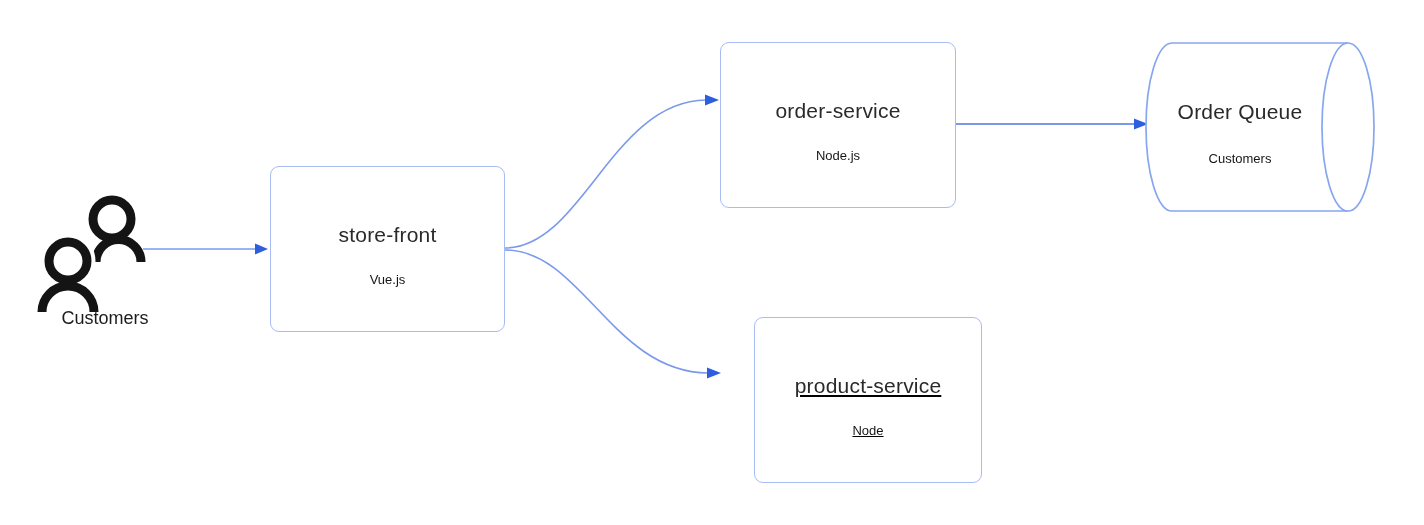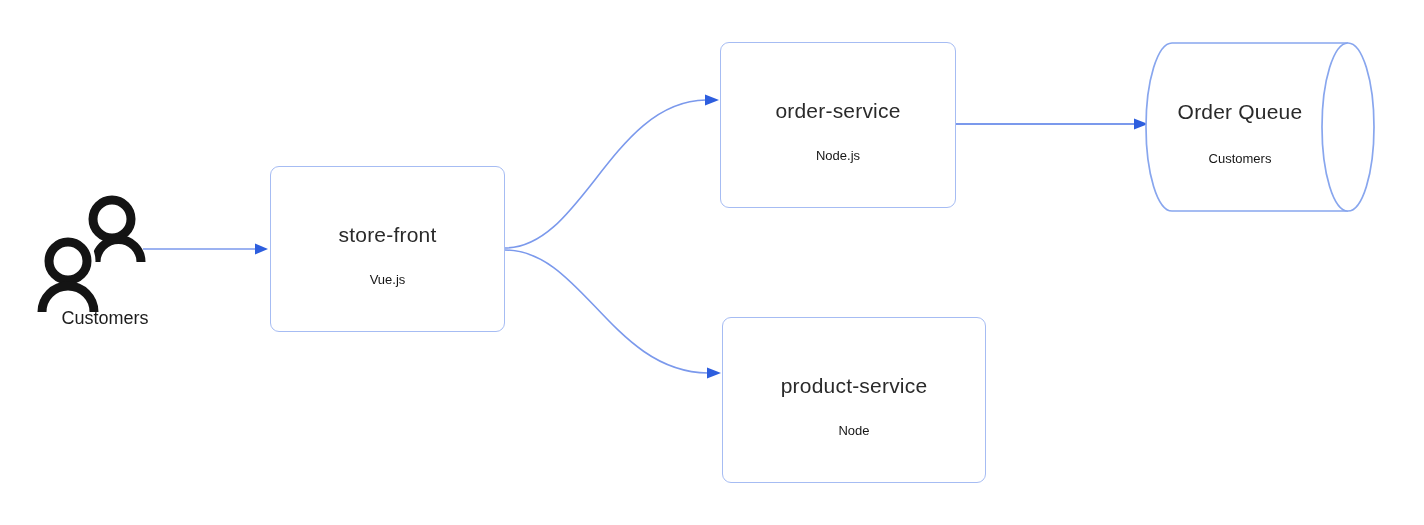--- a/index.html
+++ b/index.html
@@ -122,21 +122,21 @@
   <div class="node-box" style="left:720px; top:42px; width:236px; height:166px;">
     <div class="node-title">order-service</div>
     <div class="node-subtitle">Node.js</div>
   </div>
 
   <div class="node-box" style="left:270px; top:166px; width:235px; height:166px;">
     <div class="node-title">store-front</div>
     <div class="node-subtitle">Vue.js</div>
   </div>
 
-  <div class="node-box" style="left:722px; top:317px; width:264px; height:166px;">
+  <div class="node-box" style="left:754px; top:317px; width:228px; height:166px;text-decoration:underline;">
     <div class="node-title">product-service</div>
     <div class="node-subtitle">Node</div>
   </div>
 
   <div class="cyl-label">
     <div class="node-title">Order Queue</div>
     <div class="node-subtitle">Customers</div>
   </div>
 
 </div>

